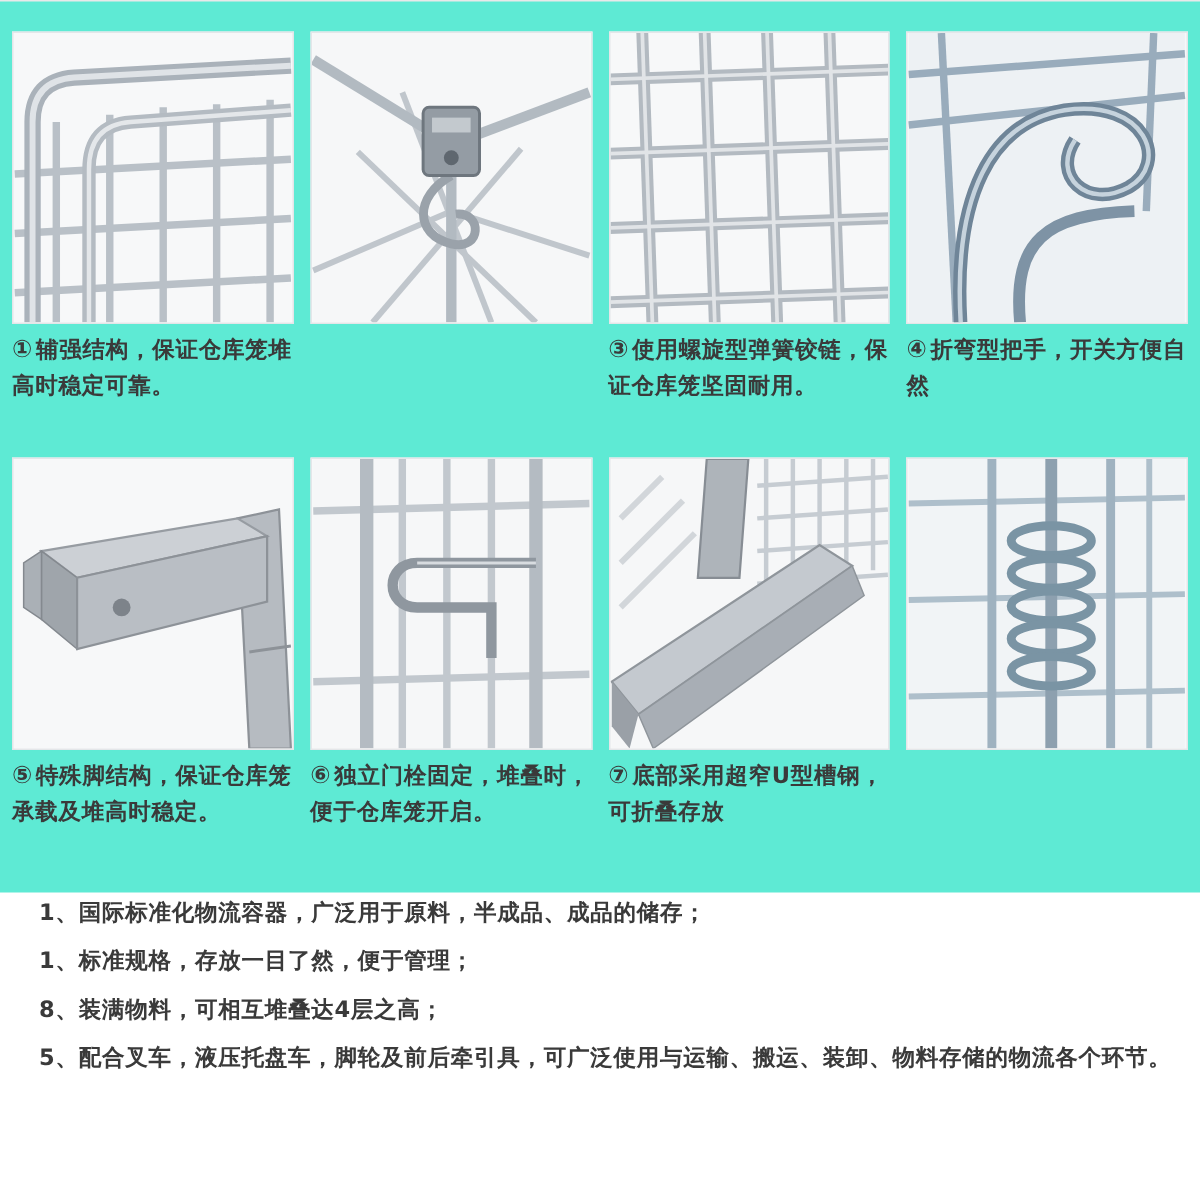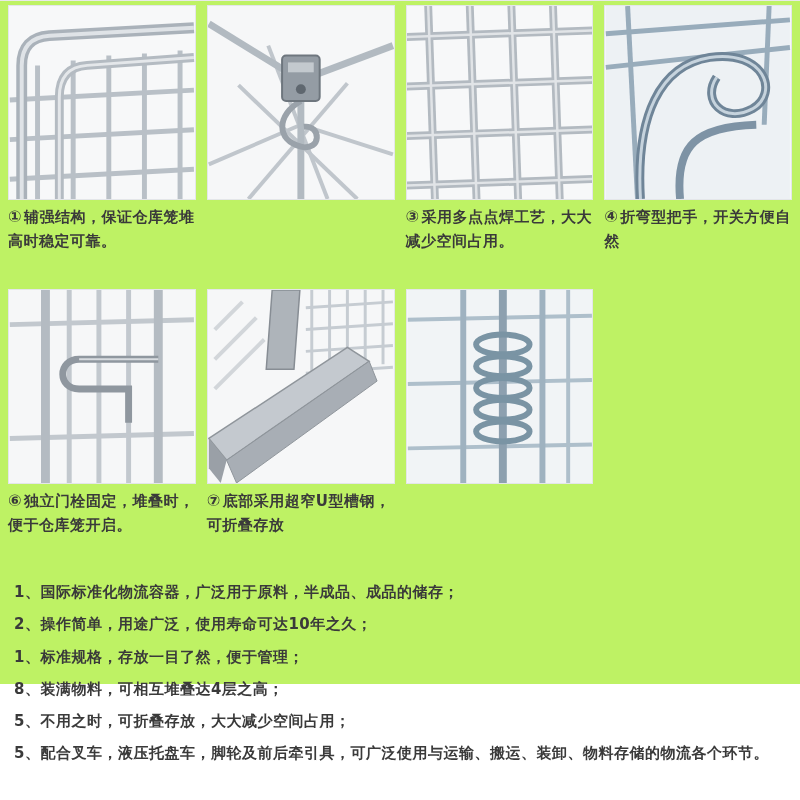--- a/index.html
+++ b/index.html
@@ -4,23 +4,23 @@
 <style>
   * { margin: 0; padding: 0; box-sizing: border-box; }
   html, body { background: #ffffff; }
   body {
     width: 800px; height: 800px;
     font-family: "DejaVu Sans", "Liberation Sans", sans-serif;
     color: #333;
     overflow: hidden;
   }
   .page {
-    width: 800px; height: 684px;
-    background: #bef264;
-    padding: 4px 8px 0 8px;
+    width: 800px; height: 595px;
+    background: #5eead4;
+    padding: 20px 8px 0 8px;
     border-top: 1px solid #e9e9e9;
   }
   .features-grid {
     display: grid;
     grid-template-columns: repeat(4, 1fr);
     column-gap: 11px;
     row-gap: 6px;
   }
   .cell { display: block; }
   .photo-wrap {
@@ -37,20 +37,21 @@
     font-size: 15px;
     font-weight: bold;
     line-height: 1.55;
     color: #3a3a3a;
     letter-spacing: 0.5px;
   }
   .caption .num { font-size: 16px; margin-right: 2px; }
   .benefits {
     margin-top: 12px;
     padding: 2px 4px 0 6px;
+    margin-left: 12px;
   }
   .benefits p {
     font-size: 15px;
     font-weight: bold;
     color: #3a3a3a;
     line-height: 1.55;
     margin-bottom: 9px;
     letter-spacing: 0.5px;
   }
 </style>
@@ -129,41 +130,56 @@
               <line x1="108" y1="-10" x2="108" y2="205"></line>
                 <line x1="150" y1="-10" x2="150" y2="205"></line>
               <line x1="-10" y1="28" x2="196" y2="28"></line>
                 <line x1="-10" y1="78" x2="196" y2="78"></line>
               <line x1="-10" y1="128" x2="196" y2="128"></line>
                 <line x1="-10" y1="178" x2="196" y2="178"></line>
             </g>
           </g>
         </svg>
       </div>
-      <p class="caption"><span class="num">③</span><span>采用多点点焊工艺，大大减少空间占用。</span></p>
+      <p class="caption"><span class="num">③</span><span>使用螺旋型弹簧铰链，保证仓库笼坚固耐用。</span></p>
     </figure>
 
     <figure class="cell">
       <div class="photo-wrap">
         <svg viewBox="0 0 186 195">
           <rect width="186" height="195" fill="#edf1f4"></rect>
           <g stroke="#8aa0b2" stroke-width="5" fill="none" opacity="0.85">
             <line x1="0" y1="28" x2="186" y2="14"></line>
               <line x1="0" y1="62" x2="186" y2="42"></line>
             <line x1="22" y1="0" x2="32" y2="195"></line>
               <line x1="165" y1="0" x2="160" y2="120"></line>
           </g>
           <path d="M 75 195 C 70 140 92 122 152 120" fill="none" stroke="#7e93a5" stroke-width="8"></path>
           <path d="M 35 195 C 30 110 55 60 105 52 C 160 44 176 88 148 104 C 120 119 96 96 112 72" fill="none" stroke="#6f8598" stroke-width="9"></path>
           <path d="M 35 195 C 30 110 55 60 105 52 C 160 44 176 88 148 104 C 120 119 96 96 112 72" fill="none" stroke="#c6d3dd" stroke-width="3"></path>
         </svg>
       </div>
       <p class="caption"><span class="num">④</span><span>折弯型把手，开关方便自然</span></p>
     </figure>
 
+    <figure class="cell">
+      <div class="photo-wrap">
+        <svg viewBox="0 0 186 195">
+          <rect width="186" height="195" fill="#f7f8f9"></rect>
+          <polygon points="150,40 178,34 186,195 158,195" fill="#b6bbc1" stroke="#8d9298" stroke-width="1.5"></polygon>
+          <polygon points="18,62 150,40 170,52 42,80" fill="#ccd0d5" stroke="#979ca2" stroke-width="1.5"></polygon>
+          <polygon points="18,62 42,80 42,128 18,108" fill="#9fa5ab" stroke="#84898f" stroke-width="1"></polygon>
+          <polygon points="42,80 170,52 170,96 42,128" fill="#b9bec4" stroke="#8d9298" stroke-width="1.5"></polygon>
+          <polygon points="18,62 6,70 6,100 18,108" fill="#aab0b6" stroke="#84898f" stroke-width="1"></polygon>
+          <circle cx="72" cy="100" r="6" fill="#7d838a"></circle>
+          <line x1="158" y1="130" x2="186" y2="126" stroke="#8d9298" stroke-width="2"></line>
+        </svg>
+      </div>
+      <p class="caption"><span class="num">⑤</span><span>特殊脚结构，保证仓库笼承载及堆高时稳定。</span></p>
+    </figure>
 
     <figure class="cell">
       <div class="photo-wrap">
         <svg viewBox="0 0 186 195">
           <rect width="186" height="195" fill="#f6f7f8"></rect>
           <g stroke="#c2c8ce" stroke-width="5" fill="none">
             <line x1="90" y1="0" x2="90" y2="195"></line>
             <line x1="0" y1="35" x2="186" y2="30"></line>
               <line x1="0" y1="150" x2="186" y2="145"></line>
             <line x1="60" y1="0" x2="60" y2="195"></line>
@@ -232,20 +248,18 @@
             <ellipse cx="96" cy="143" rx="27" ry="10"></ellipse>
           </g>
         </svg>
       </div>
     </figure>
 
   </div>
 
   <div class="benefits">
     <p>1、国际标准化物流容器，广泛用于原料，半成品、成品的储存；</p>
-    <p>2、操作简单，用途广泛，使用寿命可达10年之久；</p>
     <p>1、标准规格，存放一目了然，便于管理；</p>
     <p>8、装满物料，可相互堆叠达4层之高；</p>
-    <p>5、不用之时，可折叠存放，大大减少空间占用；</p>
     <p>5、配合叉车，液压托盘车，脚轮及前后牵引具，可广泛使用与运输、搬运、装卸、物料存储的物流各个环节。</p>
   </div>
 
 </div>
 
 </body></html>

